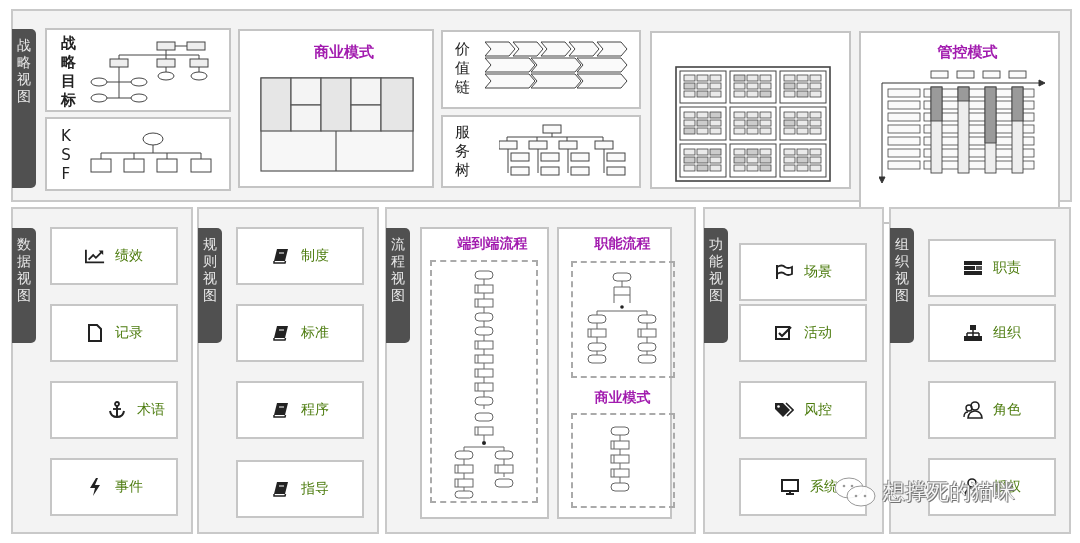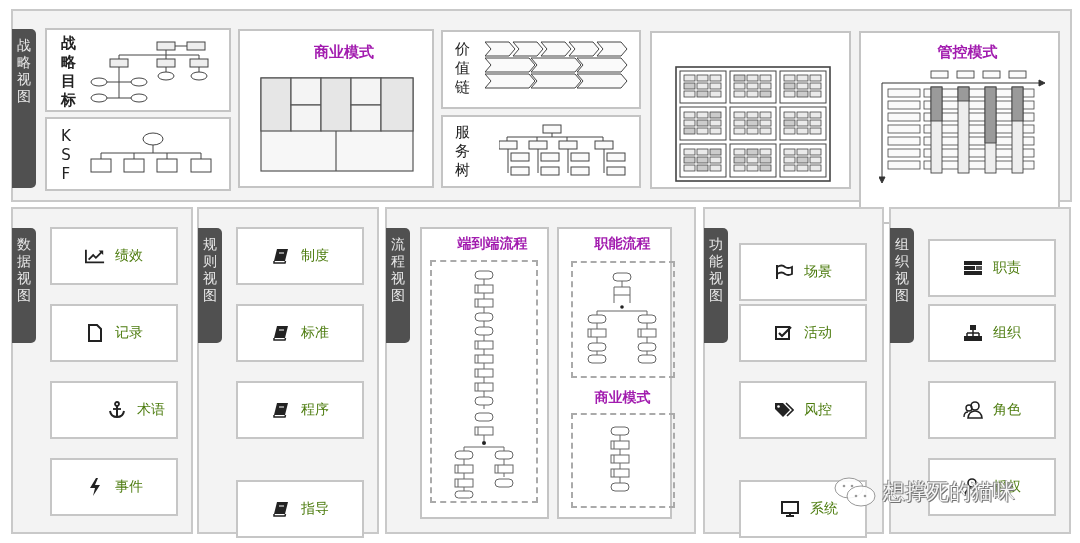--- a/index.html
+++ b/index.html
@@ -404,21 +404,21 @@
 <div class="item" style="left:236px; top:381px;">
   <span class="ico">
     <svg width="16" height="16" viewBox="0 0 16 16">
         <path d="M4 1 H15 L12 13 H1 Z" fill="#222"></path>
         <path d="M1 13 L1 15 H12 L12.5 13" fill="none" stroke="#222" stroke-width="1.5"></path>
         <line x1="6" y1="5" x2="11" y2="5" stroke="#fff" stroke-width="1"></line>
       </svg>
   </span>
   <span class="lbl">程序</span>
 </div>
-<div class="item" style="left:236px; top:480px;">
+<div class="item" style="left:236px; top:460px;">
   <span class="ico">
     <svg width="16" height="16" viewBox="0 0 16 16">
         <path d="M4 1 H15 L12 13 H1 Z" fill="#222"></path>
         <path d="M1 13 L1 15 H12 L12.5 13" fill="none" stroke="#222" stroke-width="1.5"></path>
         <line x1="6" y1="5" x2="11" y2="5" stroke="#fff" stroke-width="1"></line>
       </svg>
   </span>
   <span class="lbl">指导</span>
 </div>
 
@@ -546,21 +546,21 @@
 <div class="item" style="left:739px; top:381px;">
   <span class="ico">
     <svg width="20" height="16" viewBox="0 0 20 16">
         <polygon points="1,1 9,1 16,8 9,15 1,7" fill="#222"></polygon>
         <path d="M12 1 L19 8 L13 14" fill="none" stroke="#222" stroke-width="1.6"></path>
         <circle cx="4.5" cy="4.5" r="1.3" fill="#fff"></circle>
       </svg>
   </span>
   <span class="lbl">风控</span>
 </div>
-<div class="item" style="left:739px; top:480px;padding-left:12px;">
+<div class="item" style="left:739px; top:458px;padding-left:12px;">
   <span class="ico">
     <svg width="18" height="16" viewBox="0 0 18 16">
         <rect x="1" y="1" width="16" height="11" fill="none" stroke="#222" stroke-width="2"></rect>
         <line x1="9" y1="12" x2="9" y2="15" stroke="#222" stroke-width="2"></line>
         <line x1="5" y1="15" x2="13" y2="15" stroke="#222" stroke-width="2"></line>
       </svg>
   </span>
   <span class="lbl">系统</span>
 </div>
 

